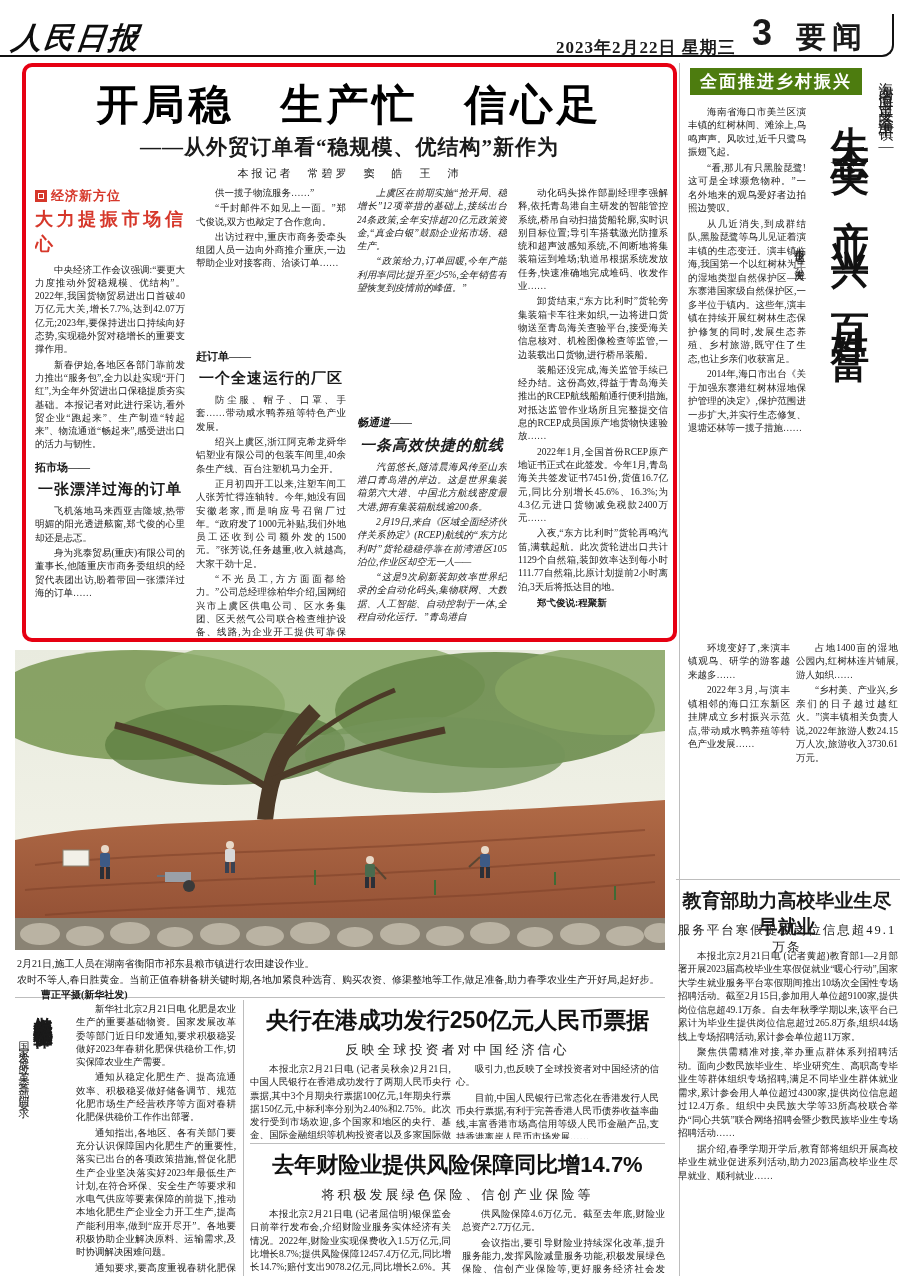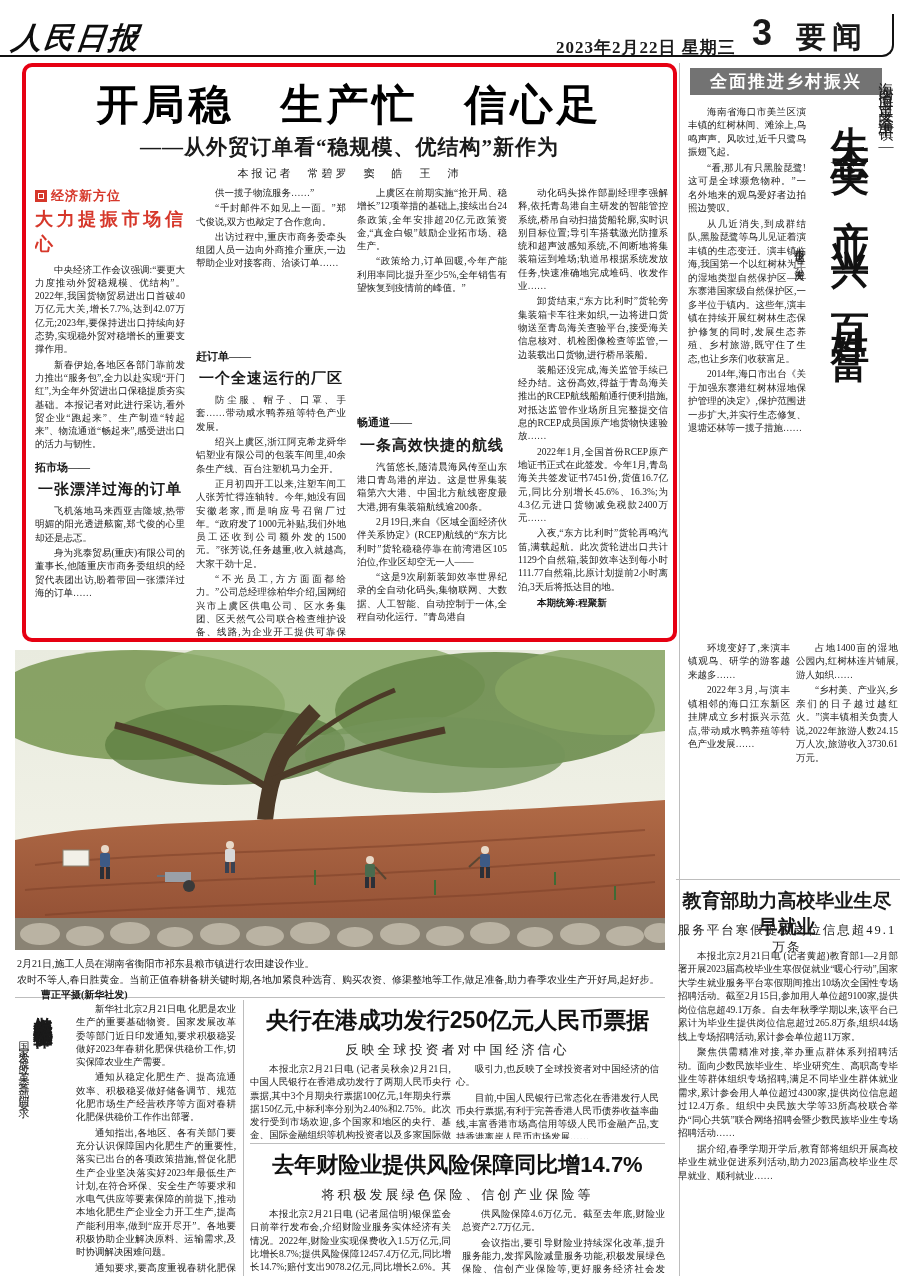--- a/index.html
+++ b/index.html
@@ -22,39 +22,39 @@
   .leadbox { position:absolute; left:22px; top:63px; width:655px; height:579px;
              border:4px solid #e60012; border-radius:10px; background:#fff; overflow:hidden; }
   .lead-headline { position:absolute; left:0; top:10px; width:100%; text-align:center;
              font-size:42px; font-weight:900; letter-spacing:4px; color:#000; }
   .lead-subtitle { position:absolute; left:0; top:66px; width:100%; text-align:center;
              font-size:21px; font-weight:bold; letter-spacing:1px; }
   .lead-byline { position:absolute; left:0; top:99px; width:100%; text-align:center;
              font-size:11px; letter-spacing:3px; }
   .col { position:absolute; top:120px; height:450px; width:150px; overflow:hidden;
          font-size:9.5px; line-height:1.4; text-align:justify; }
-  .c1{left:9px;} .c2{left:170px;} .c3{left:331px;} .c4{left:492px;}
+  .c1{left:9px;} .c2{left:170px;} .c3{left:331px;font-style:italic;} .c4{left:492px;}
   .para { text-indent:2em; margin:0 0 2px 0; }
   .kickerbadge { display:flex; align-items:center; gap:4px; margin-bottom:2px; }
   .kicker-icon { width:12px; height:12px; background:#d6372a; position:relative; flex:0 0 auto; }
   .kicker-icon:after { content:""; position:absolute; left:3px; top:3px; right:3px; bottom:3px; border:1.5px solid #fff; }
   .kickerbadge span { color:#d6372a; font-weight:bold; font-size:13px;
          font-family:"Liberation Sans","DejaVu Sans",sans-serif; letter-spacing:1px; }
   .kicker-title { color:#d6372a; font-weight:bold; font-size:18px; letter-spacing:2px;
          font-family:"Liberation Sans","DejaVu Sans",sans-serif; margin-bottom:6px; }
   .subhead { margin:8px 0 6px 0; }
   .subhead .sk { font-size:11px; font-weight:bold; }
   .subhead .st { display:block; text-align:center; font-size:15px; font-weight:bold;
          font-family:"Liberation Sans","DejaVu Sans",sans-serif; margin-top:3px; letter-spacing:1px; }
   .coordinator { text-indent:2em; font-weight:bold; margin-top:3px; }
 
   
   .vrule  { position:absolute; background:#bdbdbd; width:1px; }
   .hrule  { position:absolute; background:#bdbdbd; height:1px; }
-  .rural-badge { position:absolute; left:690px; top:68px; width:192px; height:27px; background:#737373;
+  .rural-badge { position:absolute; left:690px; top:68px; width:172px; height:27px; background:#4d7c0f;
          color:#fff; font-weight:bold; font-size:17px; letter-spacing:2px; text-align:center; line-height:27px;
          font-family:"Liberation Sans","DejaVu Sans",sans-serif; }
   .rural-body { position:absolute; left:688px; top:106px; width:118px; height:532px; overflow:hidden;
          font-size:9.5px; line-height:1.42; text-align:justify; }
   .vert { writing-mode:vertical-rl; text-orientation:upright; }
   .rural-headline { position:absolute; left:824px; top:96px; height:540px; font-size:38px; font-weight:bold;
          letter-spacing:14px; color:#111; }
   .rural-byline { position:absolute; left:792px; top:240px; height:130px; font-size:10px; letter-spacing:2px; }
   .rural-kicker { position:absolute; left:876px; top:70px; height:560px; font-size:15px; letter-spacing:4px; }
   .rural-low { position:absolute; top:642px; height:232px; width:102px; overflow:hidden;
@@ -157,21 +157,21 @@
     </div>
 
     <div class="col c4">
       <div>
           <p class="para">动化码头操作部副经理李强解释,依托青岛港自主研发的智能管控系统,桥吊自动扫描货船轮廓,实时识别目标位置;导引车搭载激光防撞系统和超声波感知系统,不间断地将集装箱运到堆场;轨道吊根据系统发放任务,快速准确地完成堆码、收发作业……</p>
           <p class="para">卸货结束,“东方比利时”货轮旁集装箱卡车往来如织,一边将进口货物送至青岛海关查验平台,接受海关信息核对、机检图像检查等监管,一边装载出口货物,进行桥吊装船。</p>
           <p class="para">装船还没完成,海关监管手续已经办结。这份高效,得益于青岛海关推出的RCEP航线船舶通行便利措施,对抵达监管作业场所且完整提交信息的RCEP成员国原产地货物快速验放……</p>
           <p class="para">2022年1月,全国首份RCEP原产地证书正式在此签发。今年1月,青岛海关共签发证书7451份,货值16.7亿元,同比分别增长45.6%、16.3%;为4.3亿元进口货物减免税款2400万元……</p>
           <p class="para">入夜,“东方比利时”货轮再鸣汽笛,满载起航。此次货轮进出口共计1129个自然箱,装卸效率达到每小时111.77自然箱,比原计划提前2小时离泊,3天后将抵达目的地。</p>
         </div>
-      <div class="coordinator">本期统筹:程聚新</div>
+      <div class="coordinator">郑弋俊说:程聚新</div>
     </div>
   </div>
 
   <div class="vrule" style="left:679px; top:63px; height:1213px;"></div>
   <div class="hrule" style="left:676px; top:879px; width:224px;"></div>
   <div class="hrule" style="left:15px; top:997px; width:650px;"></div>
   <div class="vrule" style="left:243px; top:1000px; height:276px;"></div>
   <div class="hrule" style="left:250px; top:1143px; width:415px;"></div>
 
   <div class="rural-badge">全面推进乡村振兴</div>

